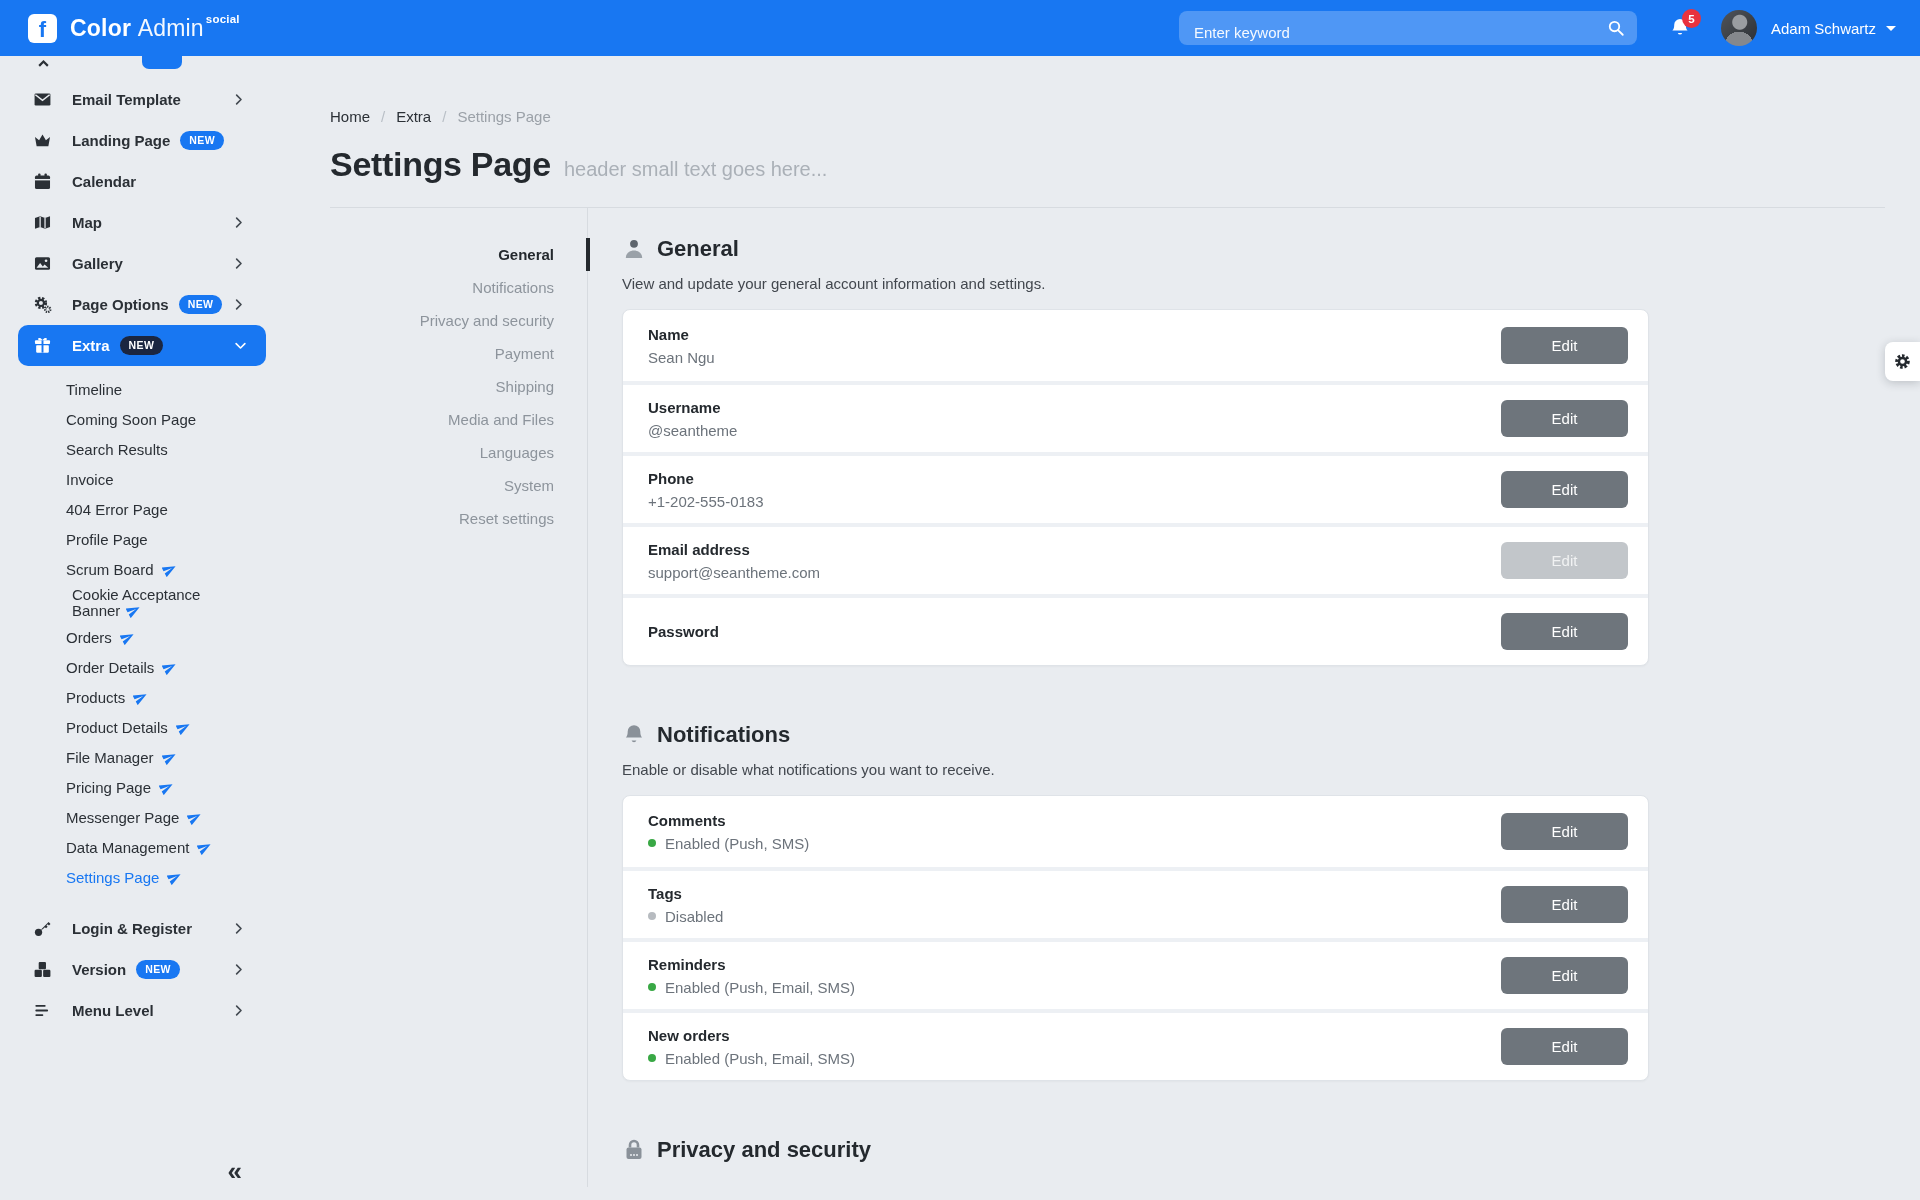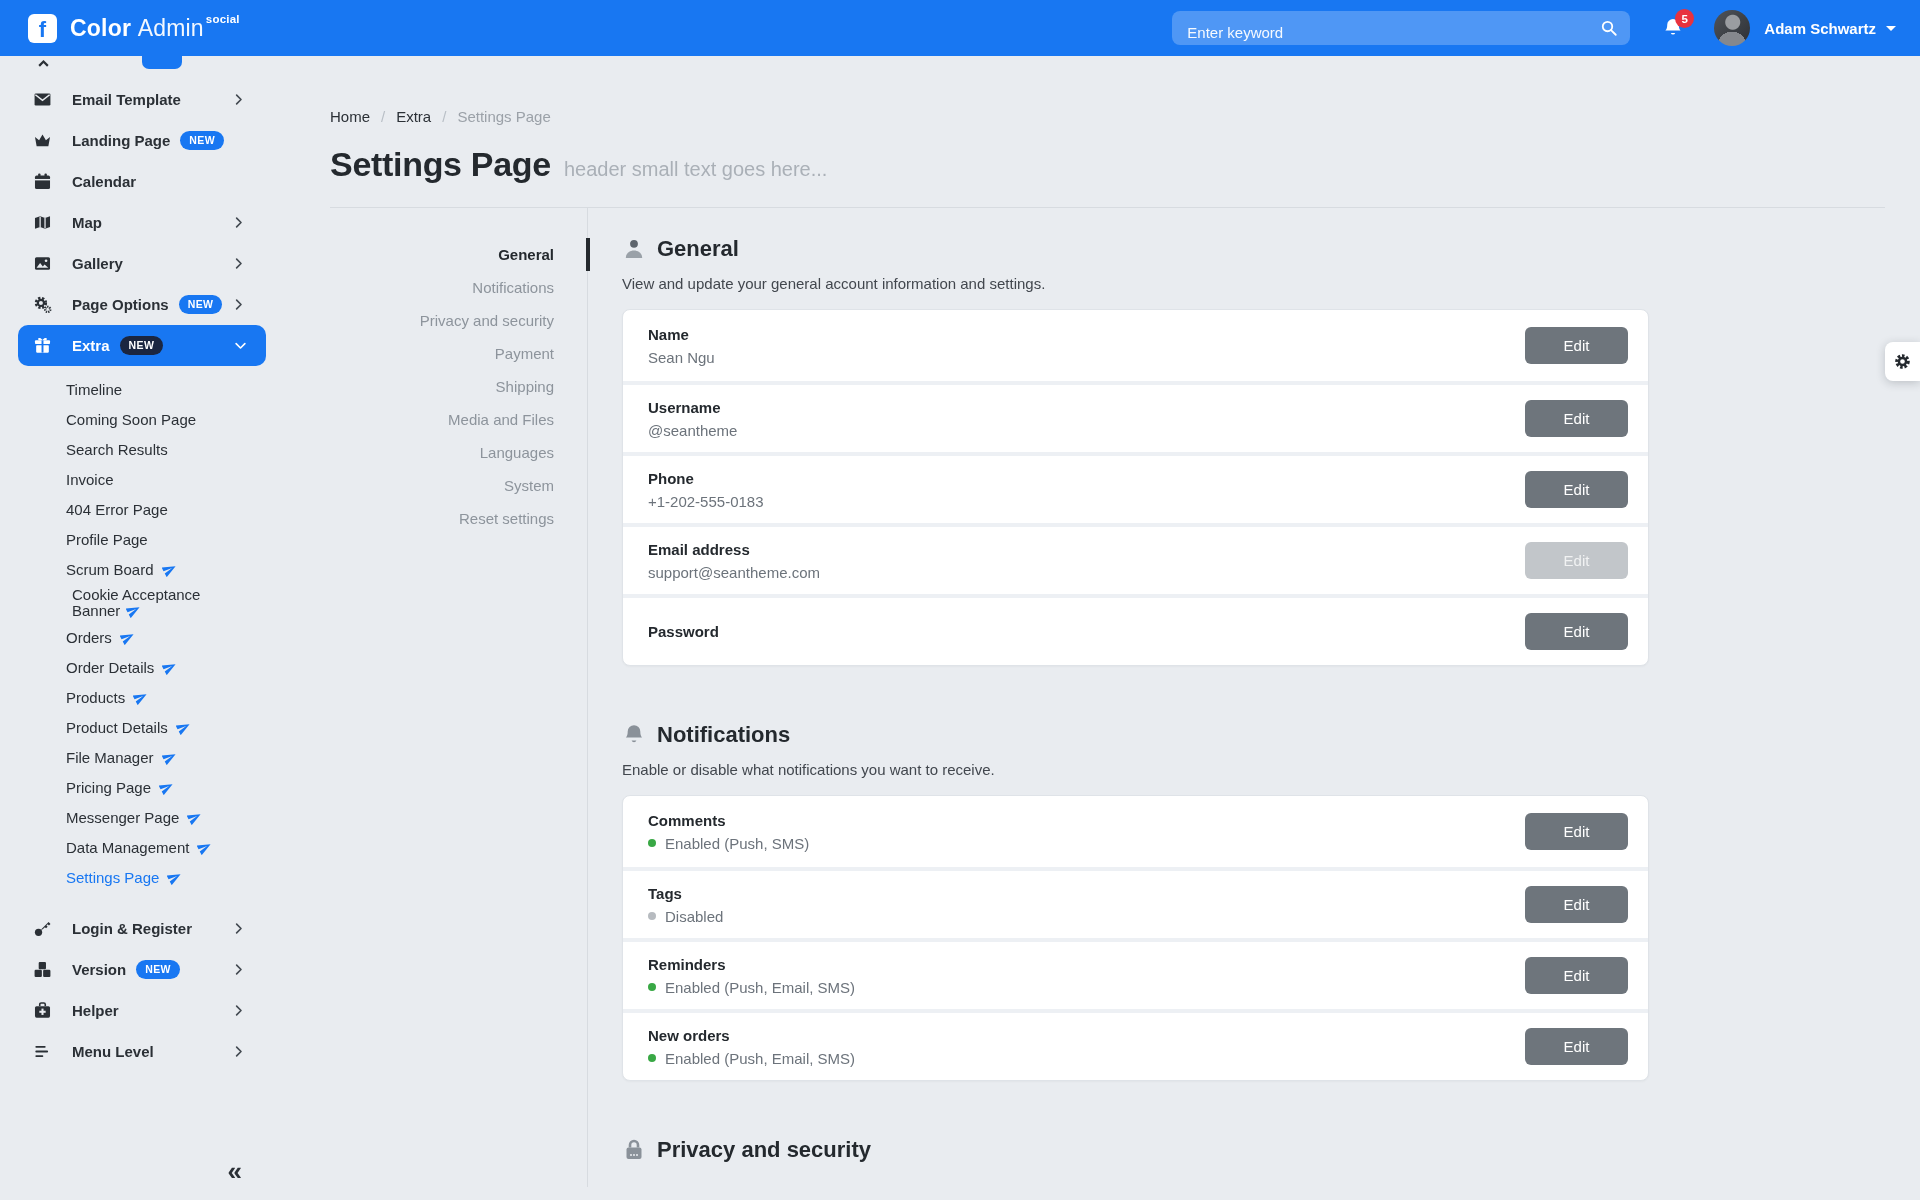--- a/index.html
+++ b/index.html
@@ -27,21 +27,21 @@
   .s-ic { color:#fff; width:18px; height:18px; cursor:pointer; }
   .bellwrap { margin:0 30px 0 32px; position:relative; cursor:pointer; color:#fff; }
   .nbadge { position:absolute; top:-8px; right:-10px; min-width:19px; height:19px;
     border-radius:10px; background:var(--badge-red,#e8323e); color:#fff; font-size:11.5px;
     font-weight:700; display:flex; align-items:center; justify-content:center; padding:0 5px; }
   .avatar { width:36px; height:36px; border-radius:50%; cursor:pointer; overflow:hidden;
     background:
       radial-gradient(circle at 52% 34%, #9a9da1 0 7px, rgba(0,0,0,0) 8px),
       radial-gradient(ellipse 13px 10px at 50% 88%, #85888d 0 99%, rgba(0,0,0,0) 100%),
       linear-gradient(135deg,#50545a,#2c2f34); }
-  .uname { color:#fff; font-size:15px; font-weight:700; margin-left:14px; cursor:pointer; }
+  .uname { color:#fff; font-size:15px; font-weight:400; margin-left:14px; cursor:pointer; }
   .caret { width:0; height:0; border:5px solid transparent; border-top-color:#fff;
     margin:5px 24px 0 10px; }
 
   
   .sidebar { position:fixed; top:56px; left:0; bottom:0; width:270px; background:var(--bg,#e9ecf0); }
   .menu-cut { position:relative; height:16px; }
   .cut-caret { position:absolute; left:36px; top:1px; color:#2b3036; }
   .cut-badge { position:absolute; left:142px; top:0; width:40px; height:13px;
     background:var(--accent,#1877f2); border-radius:0 0 7px 7px; }
   .menu { padding-top:7px; }
@@ -93,21 +93,21 @@
     border-radius:8px; box-shadow:0 1px 2px rgba(40,50,60,.04); }
   .row { min-height:71px; display:flex; align-items:center; padding:0 20px 0 25px; }
   .row + .row { border-top:4px solid #edf0f4; }
   .row-text { flex:1; }
   .row-label { font-size:15px; font-weight:700; color:#24292e; }
   .row-value { margin-top:6px; font-size:15px; color:var(--text-gray,#6c737b);
     display:flex; align-items:center; gap:9px; }
   .dot { width:8px; height:8px; border-radius:50%; flex-shrink:0; }
   .dot-on { background:var(--green-dot,#39a845); }
   .dot-off { background:var(--gray-dot,#b7bbc0); }
-  .btn-edit { width:103px; height:37px; border-radius:6px; border:none; cursor:pointer;
+  .btn-edit { width:127px; height:37px; border-radius:6px; border:none; cursor:pointer;
     background:var(--btn-gray,#6e757c); color:#fff; font-size:15px; font-family:inherit; }
   .btn-edit.disabled { background:var(--btn-gray-disabled,#c2c6ca); color:#f1f2f3; }
 
   .theme-btn { position:fixed; right:0; top:342px; width:35px; height:39px; background:#fff;
     border-radius:8px 0 0 8px; box-shadow:0 2px 10px rgba(30,40,50,.22);
     display:flex; align-items:center; justify-content:center; color:#24292e; cursor:pointer; z-index:40; }
 </style>
 </head>
 <body>
 
@@ -423,33 +423,20 @@
           </span>
       </div>
       <div class="mi">
         <span class="mi-ic">
             <svg width="19" height="19" viewBox="0 0 24 24">
               <use href="#i-cubes"></use>
             </svg>
           </span>
         <span class="mi-label">Version</span>
         <span class="badge-new">NEW</span>
-        <span class="mi-chev">
-            <svg width="15" height="15" viewBox="0 0 24 24">
-              <use href="#i-chev"></use>
-            </svg>
-          </span>
-      </div>
-      <div class="mi">
-        <span class="mi-ic">
-            <svg width="19" height="19" viewBox="0 0 24 24">
-              <use href="#i-medkit"></use>
-            </svg>
-          </span>
-        <span class="mi-label">Helper</span>
         <span class="mi-chev">
             <svg width="15" height="15" viewBox="0 0 24 24">
               <use href="#i-chev"></use>
             </svg>
           </span>
       </div>
       <div class="mi">
         <span class="mi-ic">
             <svg width="19" height="19" viewBox="0 0 24 24">
               <use href="#i-lines"></use>

